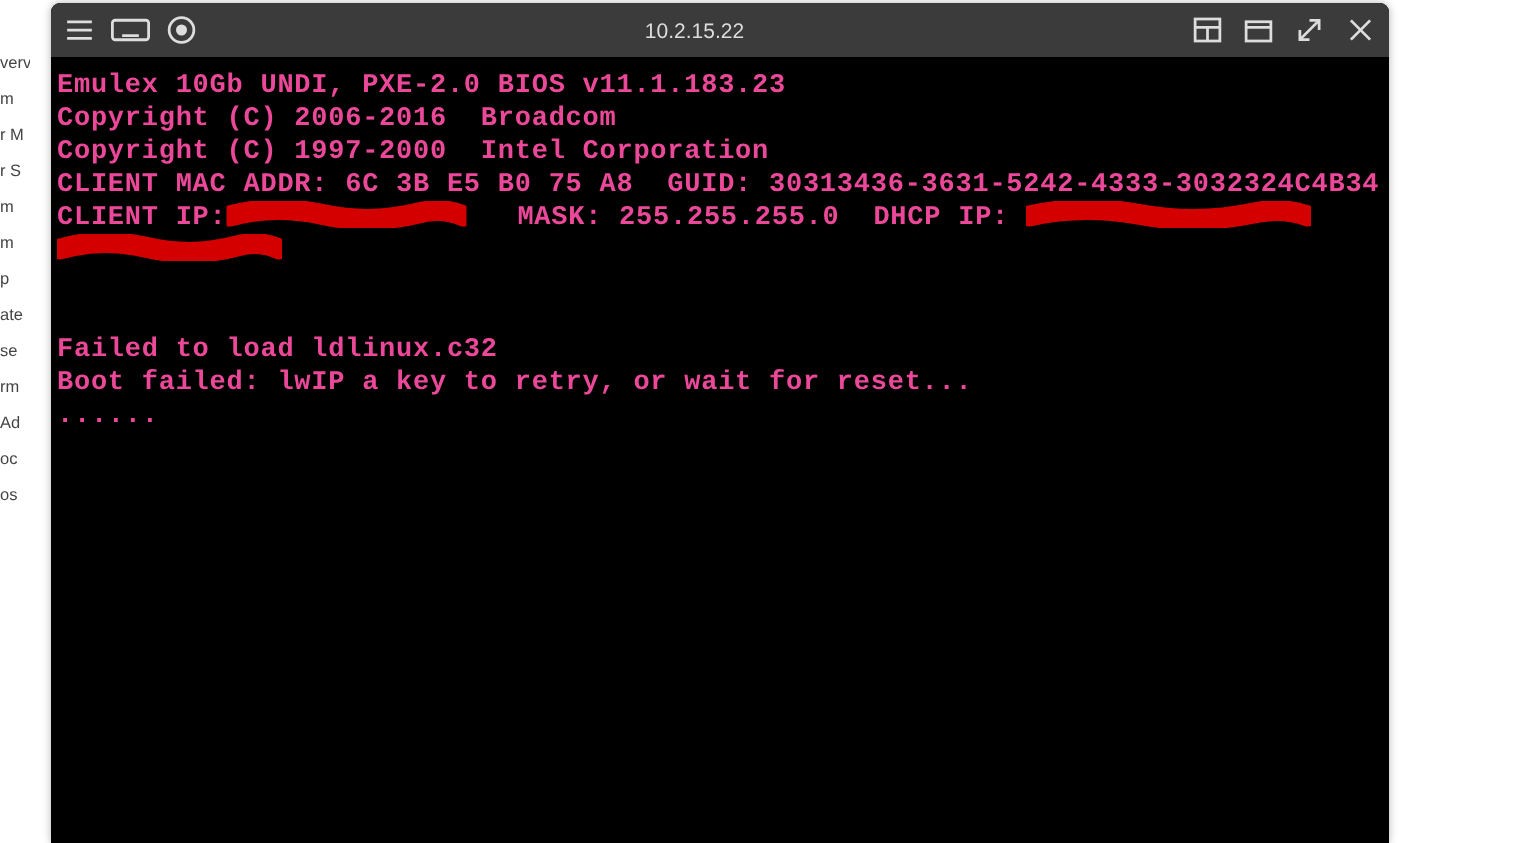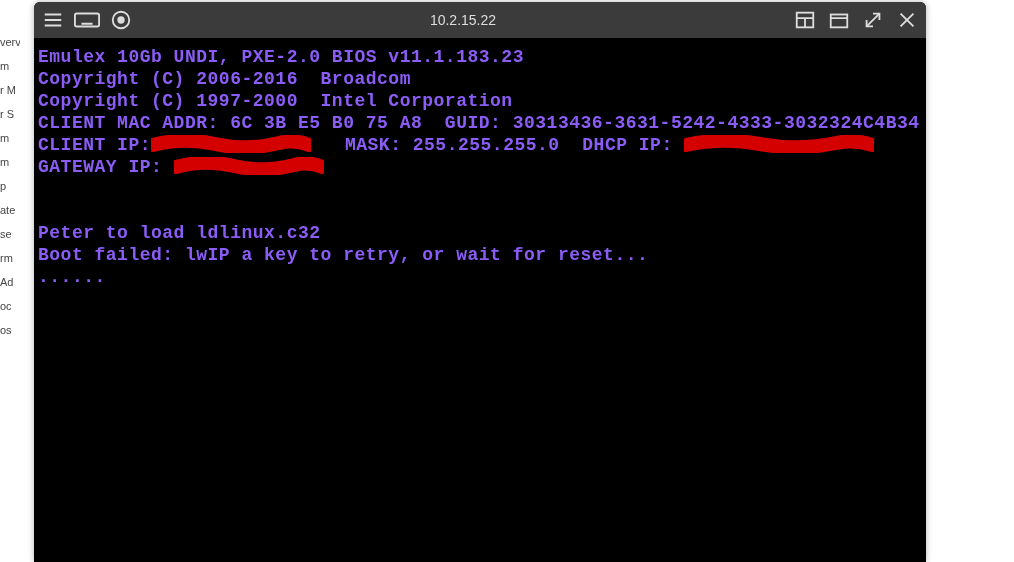--- a/index.html
+++ b/index.html
@@ -64,21 +64,21 @@
     justify-content: center;
     color: #ddd;
     cursor: pointer;
   }
   .tb-icon svg { stroke: #ddd; fill: none; stroke-width: 2; }
   .terminal {
     padding: 8px 4px;
     font-family: "Courier New", monospace;
     font-size: 18px;
     line-height: 22px;
-    color: #8b5cf6;
+    color: #ec4899;
     font-weight: bold;
     white-space: pre;
     letter-spacing: 0.5px;
     position: relative;
   }
   .terminal .line { display: block; min-height: 22px; }
   .redact {
     display: inline-block;
     height: 16px;
     vertical-align: middle;
@@ -167,16 +167,16 @@
             <line x1="19" y1="5" x2="5" y2="19"></line>
           </svg>
       </div>
     </div>
   </div>
 
   <div class="terminal" id="terminal"><span class="line">Emulex 10Gb UNDI, PXE-2.0 BIOS v11.1.183.23</span><span class="line">Copyright (C) 2006-2016  Broadcom</span><span class="line">Copyright (C) 1997-2000  Intel Corporation</span><span class="line">CLIENT MAC ADDR: 6C 3B E5 B0 75 A8  GUID: 30313436-3631-5242-4333-3032324C4B34</span><span class="line"><span>CLIENT IP:</span><span class="redact"><svg width="160" height="18">
             <path d="M2 10 Q 32 2 64 9 Q 96 16 128 8 Q 144 4 158 10" stroke="#d40000" stroke-width="14" fill="none" stroke-linecap="round"></path>
           </svg></span><span>   MASK: 255.255.255.0  DHCP IP: </span><span class="redact"><svg width="190" height="18">
             <path d="M2 10 Q 38 2 76 9 Q 114 16 152 8 Q 171 4 188 10" stroke="#d40000" stroke-width="14" fill="none" stroke-linecap="round"></path>
-          </svg></span></span><span class="line"><span>GATEWAY IP: </span><span class="redact"><svg width="150" height="18">
+          </svg></span></span><span class="line"><span class="redact"><svg width="150" height="18">
             <path d="M2 10 Q 30 2 60 9 Q 90 16 120 8 Q 135 4 148 10" stroke="#d40000" stroke-width="14" fill="none" stroke-linecap="round"></path>
-          </svg></span></span><span class="line"></span><span class="line"></span><span class="line">Peter to load ldlinux.c32</span><span class="line">Boot failed: lwIP a key to retry, or wait for reset...</span><span class="line">......</span></div>
+          </svg></span></span><span class="line"></span><span class="line"></span><span class="line">Failed to load ldlinux.c32</span><span class="line">Boot failed: lwIP a key to retry, or wait for reset...</span><span class="line">......</span></div>
 </div>
 
 </body></html>

